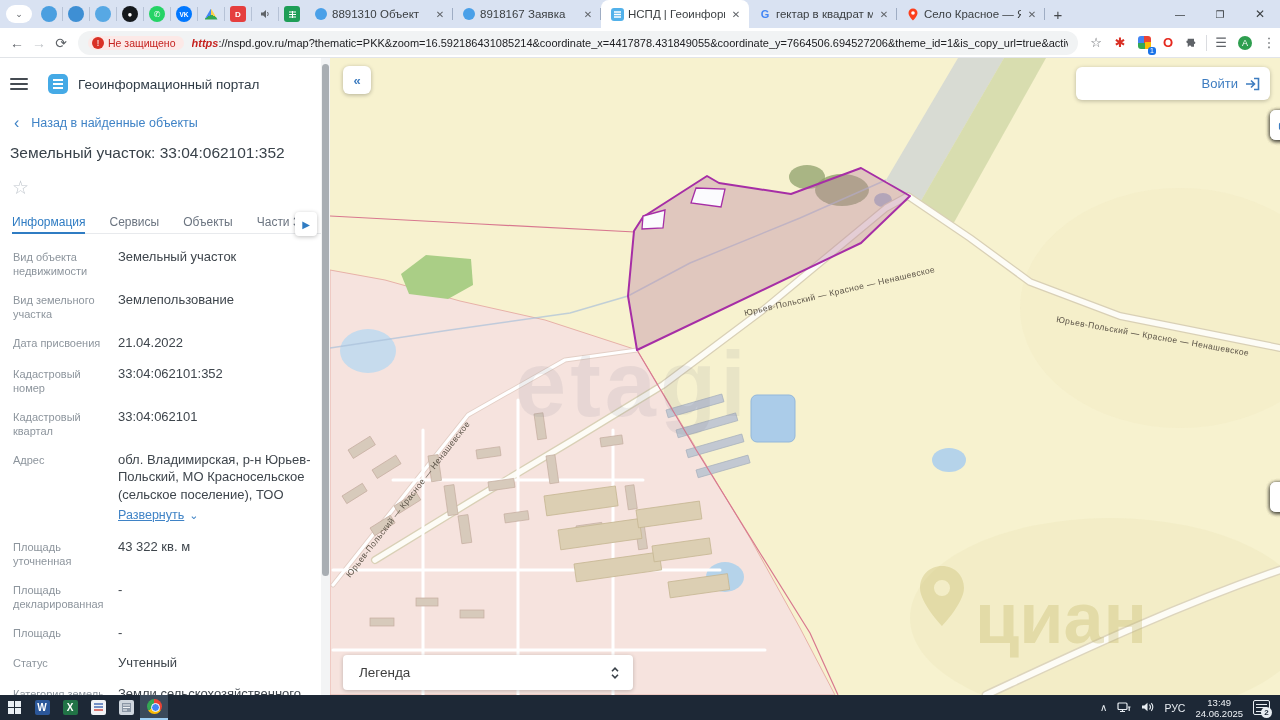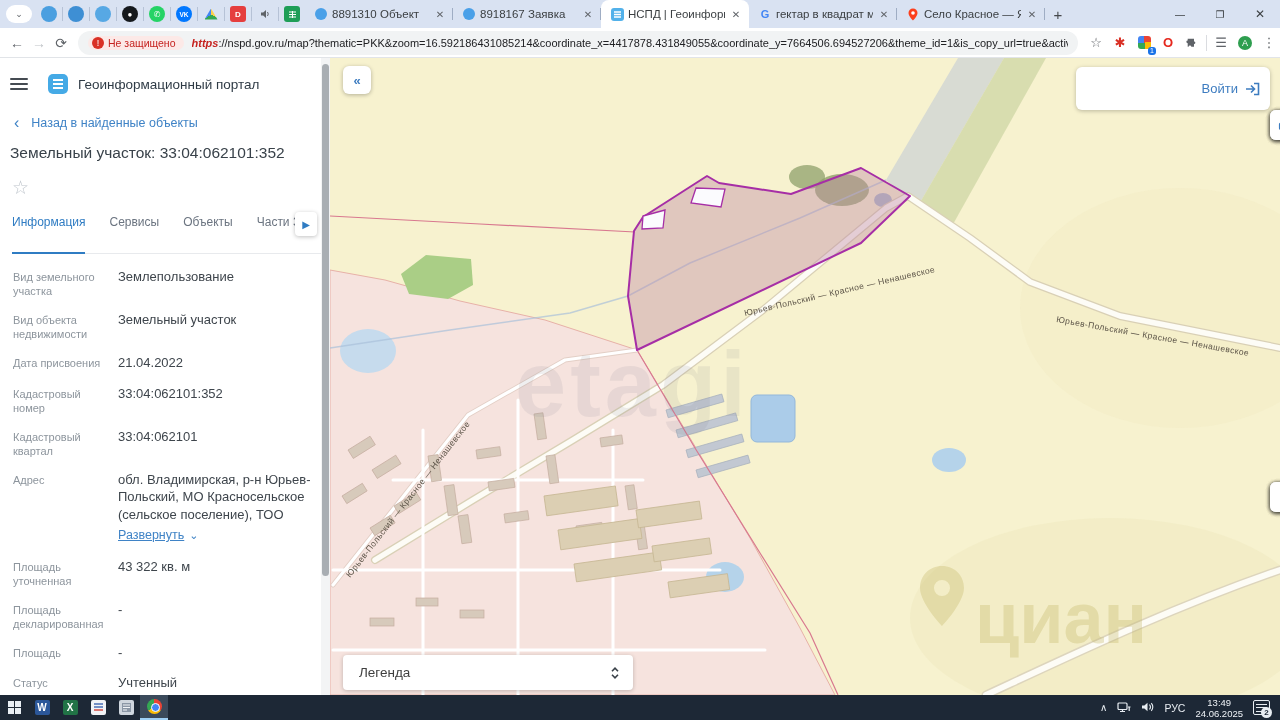--- a/index.html
+++ b/index.html
@@ -46,38 +46,38 @@
   .sb-head { display:flex; align-items:center; margin:16px 17px 0 10px; }
   .burger { width:18px; display:flex; flex-direction:column; gap:3px; margin-right:20px; }
   .burger i { display:block; height:2px; background:#454b52; border-radius:1px; }
   .logo { width:20px; height:20px; margin-right:10px; }
   .portal-title { font-size:13.5px; color:#2f3b46; font-weight:500; }
   .back-link { display:flex; align-items:center; margin:22px 0 0 14px; color:#3f83c6; font-size:12.5px; }
   .back-link .chev { font-size:16px; margin-right:12px; line-height:12px; }
   .page-title { margin:14px 10px 0 10px; font-size:15.5px; font-weight:500; color:#39424a; }
   .fav-star { margin:14px 0 0 12px; font-size:19px; color:#bfc5cc; }
   .sb-tabs { display:flex; gap:24px; margin:16px 0 0 12px; padding-bottom:9px; border-bottom:1px solid #e8eaed; position:relative; width:309px; }
-  .sb-tab { font-size:12px; color:#6b7480; white-space:nowrap; position:relative; padding-bottom:23px; margin-bottom:-10px; }
+  .sb-tab { font-size:12px; color:#6b7480; white-space:nowrap; position:relative; padding-bottom:3px; margin-bottom:-10px; }
   .sb-tab.active { color:#2f7cc3; border-bottom:2.5px solid #2f7cc3; }
   .tab-scroll { position:absolute; right:4px; top:-3px; width:22px; height:24px; background:#fff; border-radius:4px; box-shadow:0 1px 4px rgba(0,0,0,.25); color:#2f7cc3; font-size:10px; display:flex; align-items:center; justify-content:center; }
   .fields { padding:14px 10px 0 13px; }
   .frow { display:flex; margin-bottom:13px; }
   .flabel { width:97px; flex:none; font-size:11px; line-height:14px; color:#8d959d; margin-right:8px; padding-top:2px; }
   .fvalue { font-size:13px; line-height:17.5px; color:#3e454c; }
   .expand { color:#3f83c6; text-decoration:underline; font-size:12.5px; display:inline-block; margin-top:4px; }
   .expand-chev { color:#3f83c6; font-size:11px; margin-left:5px; }
   #sb-scrollbar { position:absolute; right:0; top:0; width:9px; height:637px; background:#f3f4f5; }
   #sb-thumb { position:absolute; right:1px; top:6px; width:7px; height:512px; background:#a9aeb3; border-radius:4px; }
 
   
   #map { position:relative; width:950px; height:637px; background:#f7f2cf; overflow:hidden; }
   #map svg.base { position:absolute; left:0; top:0; }
   .map-btn { position:absolute; width:30px; height:30px; background:#fff; border-radius:6px; box-shadow:0 1px 4px rgba(0,0,0,.28); display:flex; align-items:center; justify-content:center; color:#3d7cc0; }
   #collapse-btn { left:13px; top:8px; width:28px; height:28px; font-size:13px; font-weight:bold; }
-  #login-btn { position:absolute; right:10px; top:9px; width:194px; height:43px; background:#fff; border-radius:6px; box-shadow:0 1px 4px rgba(0,0,0,.25); display:flex; align-items:center; justify-content:flex-end; padding-right:10px; gap:7px; }
+  #login-btn { position:absolute; right:10px; top:9px; width:194px; height:33px; background:#fff; border-radius:6px; box-shadow:0 1px 4px rgba(0,0,0,.25); display:flex; align-items:center; justify-content:flex-end; padding-right:10px; gap:7px; }
   #login-btn .login-label { color:#3d7cc0; font-size:13px; }
   .tools { position:absolute; right:10px; display:flex; flex-direction:column; gap:7px; }
   #tools-top { top:52px; }
   #tools-bottom { top:424px; }
   .zoomtxt { font-size:18px; font-weight:bold; line-height:18px; }
   #legend-bar { position:absolute; left:13px; top:597px; width:290px; height:35px; background:#fff; border-radius:4px; box-shadow:0 1px 4px rgba(0,0,0,.22); display:flex; align-items:center; padding:0 12px 0 16px; }
   #legend-bar .legend-label { font-size:13.5px; color:#404040; flex:1; }
 
   
   #taskbar { position:absolute; left:0; top:695px; width:1280px; height:25px; background:#1d2836; display:flex; align-items:center; }
@@ -248,26 +248,26 @@
         <span class="sb-tab active">Информация</span>
         <span class="sb-tab">Сервисы</span>
         <span class="sb-tab">Объекты</span>
         <span class="sb-tab">Части ЗУ</span>
 
         <span class="tab-scroll">▶</span>
       </div>
 
       <div class="fields">
         <div class="frow">
+          <div class="flabel">Вид объекта недвижимости</div>
+          <div class="fvalue">Земельный участок</div>
+        </div>
+        <div class="frow">
           <div class="flabel">Вид земельного участка</div>
           <div class="fvalue">Землепользование</div>
-        </div>
-        <div class="frow">
-          <div class="flabel">Вид объекта недвижимости</div>
-          <div class="fvalue">Земельный участок</div>
         </div>
         <div class="frow">
           <div class="flabel">Дата присвоения</div>
           <div class="fvalue">21.04.2022</div>
         </div>
         <div class="frow">
           <div class="flabel">Кадастровый номер</div>
           <div class="fvalue">33:04:062101:352</div>
         </div>
         <div class="frow">

